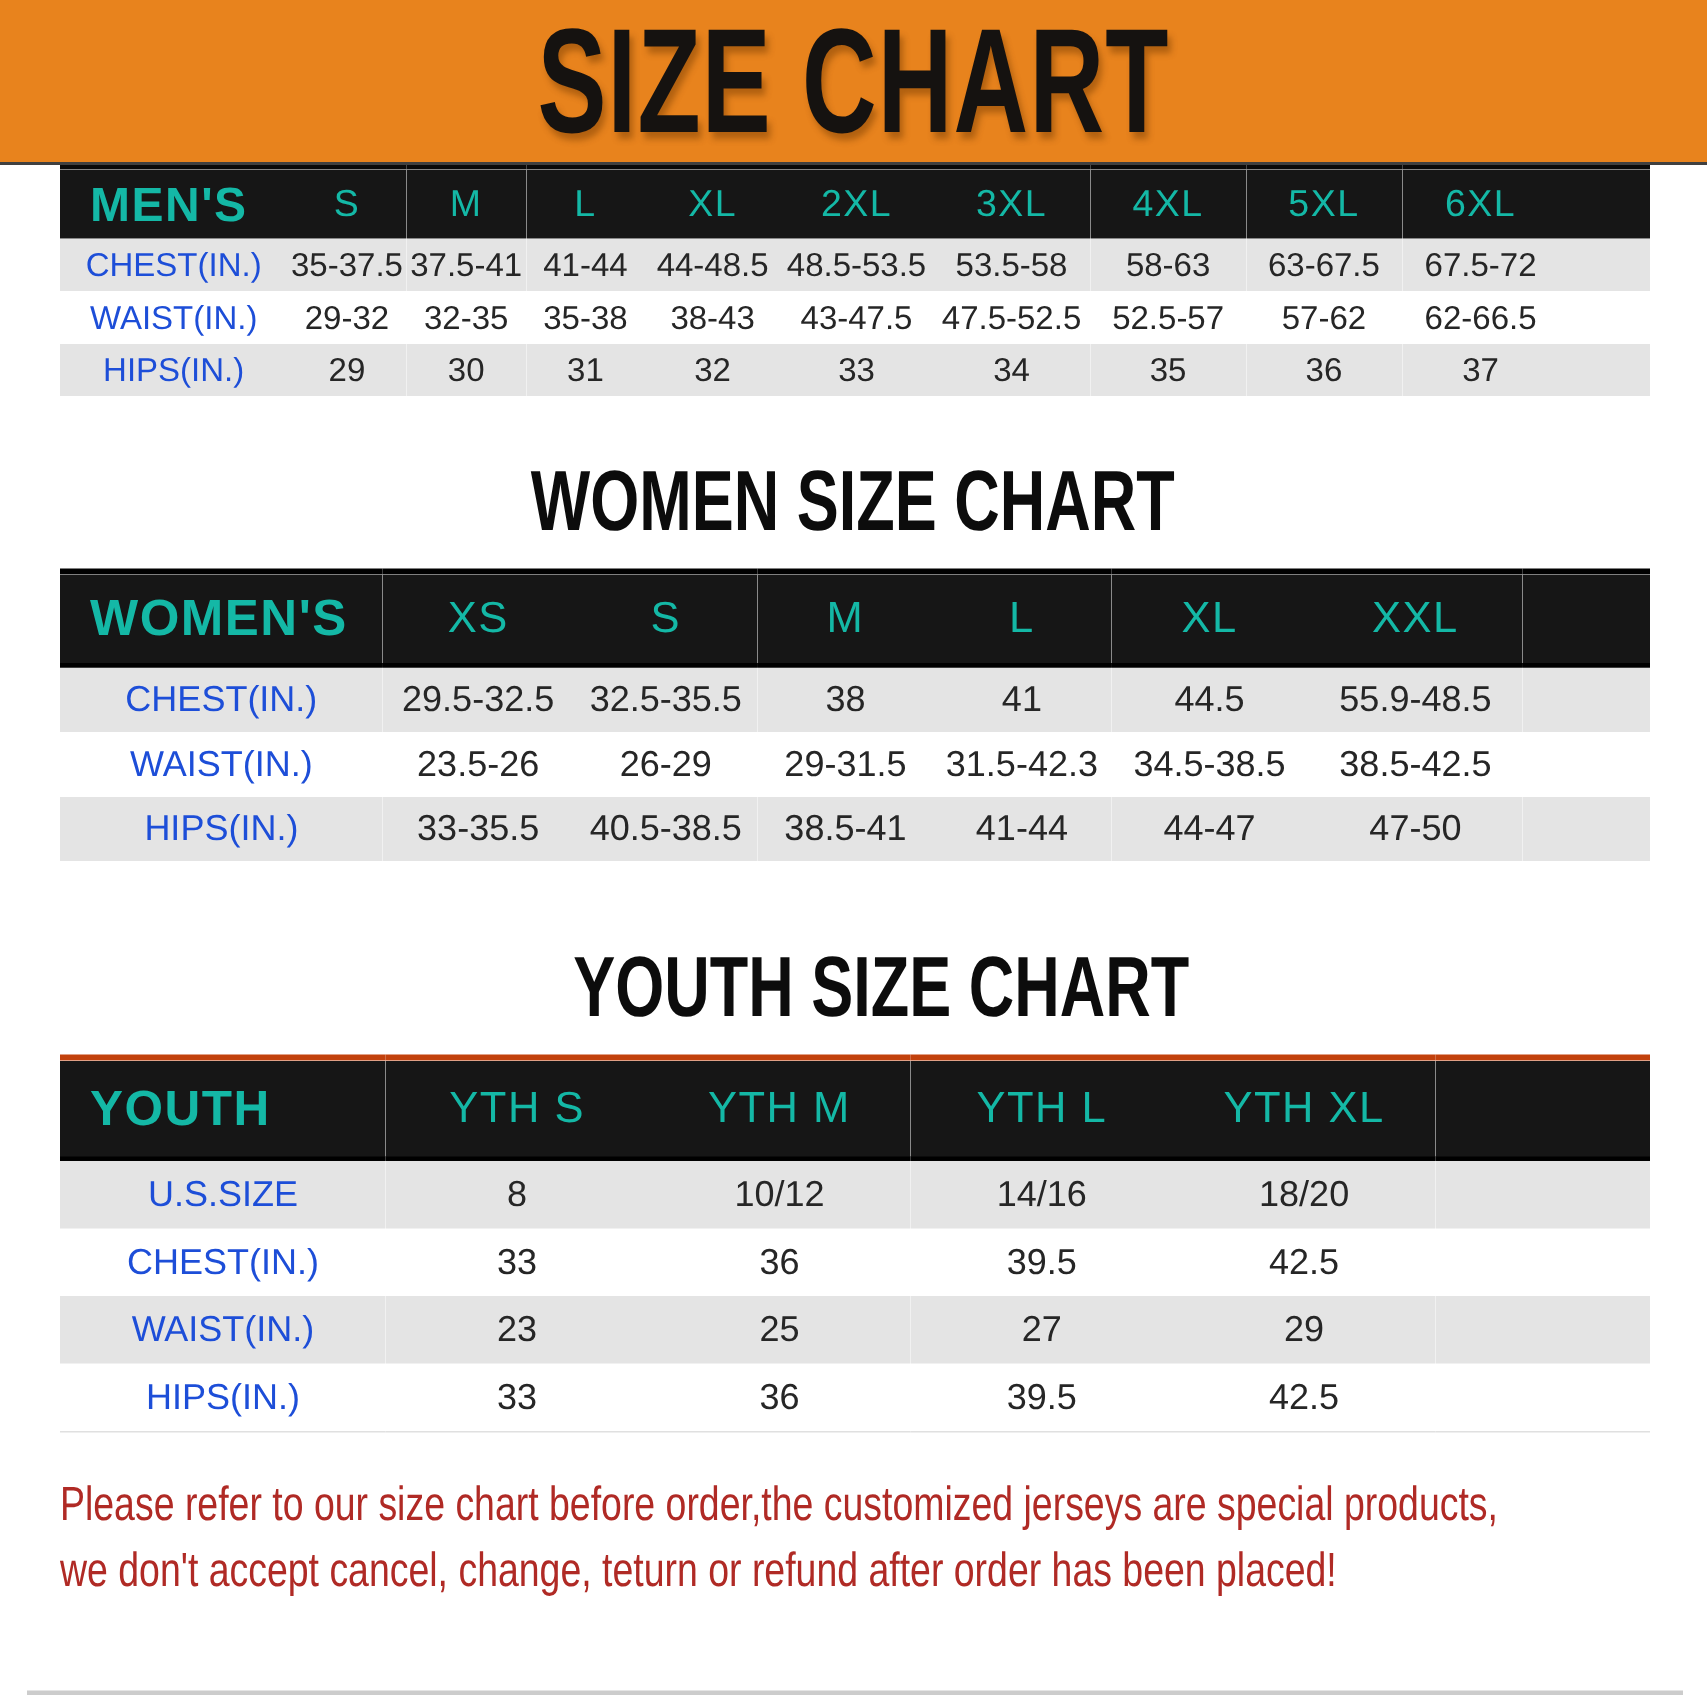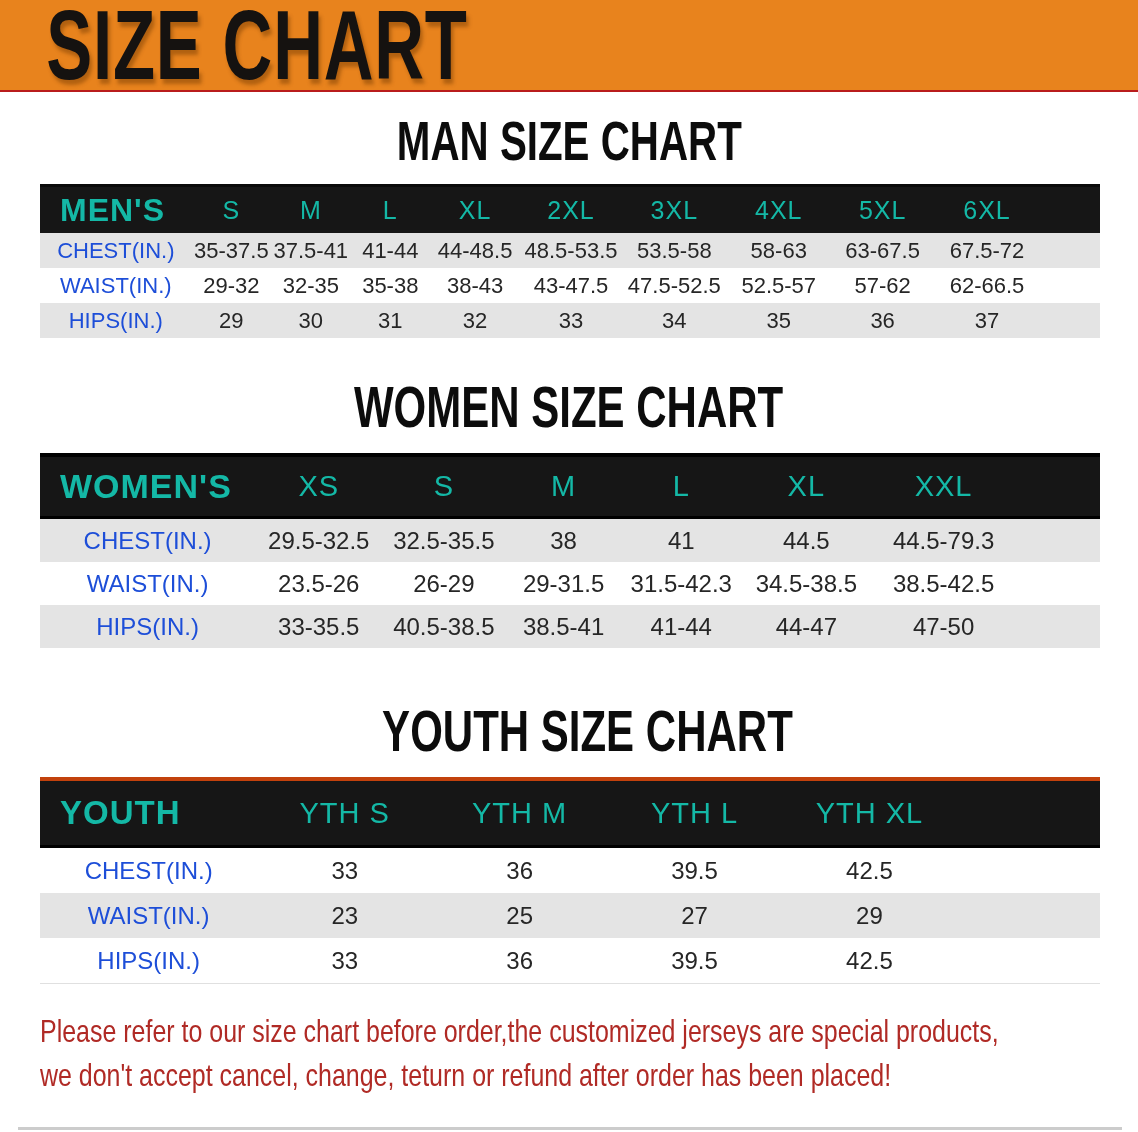--- a/index.html
+++ b/index.html
@@ -8,26 +8,26 @@
     width: 1138px;
     height: 1132px;
     overflow: hidden;
     background: #ffffff;
     font-family: "Liberation Sans", sans-serif;
   }
   .page { position: relative; width: 1138px; height: 1132px; }
 
   
   .banner {
-    height: 92px;
+    height: 110px;
     background: var(--banner-bg, #E8831D);
     display: flex;
     align-items: center;
-    justify-content: flex-start;
-    border-bottom: 2px solid #b91c1c;
+    justify-content: center;
+    border-bottom: 2px solid #404040;
     box-sizing: border-box;
   }
   .banner-title {
     display: inline-block;
     font-size: 84px;
     font-weight: bold;
     color: #151210;
     letter-spacing: 1px;
     transform: scale(0.82, 1.18);
     transform-origin: center;
@@ -123,23 +123,20 @@
 </head>
 <body>
 
 <div class="page">
 
   <header class="banner">
     <span class="banner-title">SIZE CHART</span>
   </header>
 
   <section>
-    <h2 class="section-heading heading-men">
-      <span class="cond">MAN SIZE CHART</span>
-    </h2>
     <table class="size-table t-men">
         <colgroup>
           <col style="width: 14.3%;">
           <col style="width: 7.5%;">
           <col style="width: 7.5%;">
           <col style="width: 7.5%;">
           <col style="width: 8.5%;">
           <col style="width: 9.6%;">
           <col style="width: 9.9%;">
           <col style="width: 9.8%;">
@@ -234,21 +231,21 @@
           </tr>
         </thead>
         <tbody>
           <tr class="shaded">
             <td class="row-label">CHEST(IN.)</td>
             <td>29.5-32.5</td>
             <td>32.5-35.5</td>
             <td>38</td>
             <td>41</td>
             <td>44.5</td>
-            <td>44.5-79.3</td>
+            <td>55.9-48.5</td>
             <td></td>
           </tr>
           <tr class="plain">
             <td class="row-label">WAIST(IN.)</td>
             <td>23.5-26</td>
             <td>26-29</td>
             <td>29-31.5</td>
             <td>31.5-42.3</td>
             <td>34.5-38.5</td>
             <td>38.5-42.5</td>
@@ -285,20 +282,28 @@
           <tr>
             <th class="group-label">YOUTH</th>
             <th>YTH S</th>
             <th>YTH M</th>
             <th>YTH L</th>
             <th>YTH XL</th>
             <th></th>
           </tr>
         </thead>
         <tbody>
+          <tr class="shaded">
+            <td class="row-label">U.S.SIZE</td>
+            <td>8</td>
+            <td>10/12</td>
+            <td>14/16</td>
+            <td>18/20</td>
+            <td></td>
+          </tr>
           <tr class="plain">
             <td class="row-label">CHEST(IN.)</td>
             <td>33</td>
             <td>36</td>
             <td>39.5</td>
             <td>42.5</td>
             <td></td>
           </tr>
           <tr class="shaded">
             <td class="row-label">WAIST(IN.)</td>

